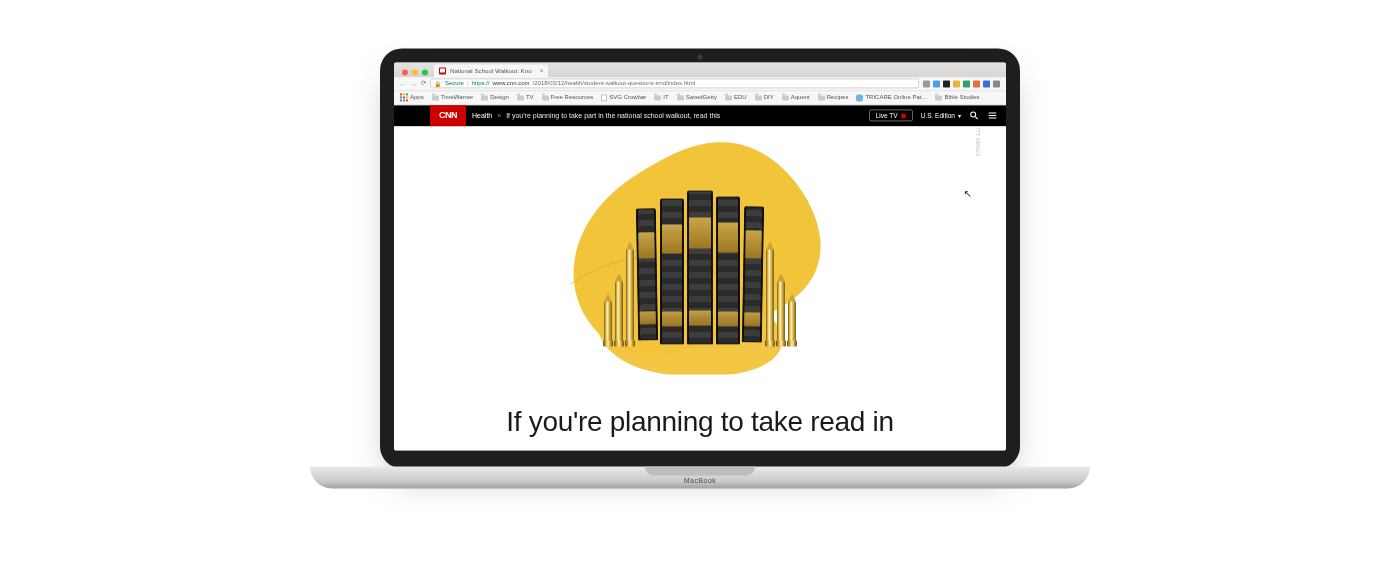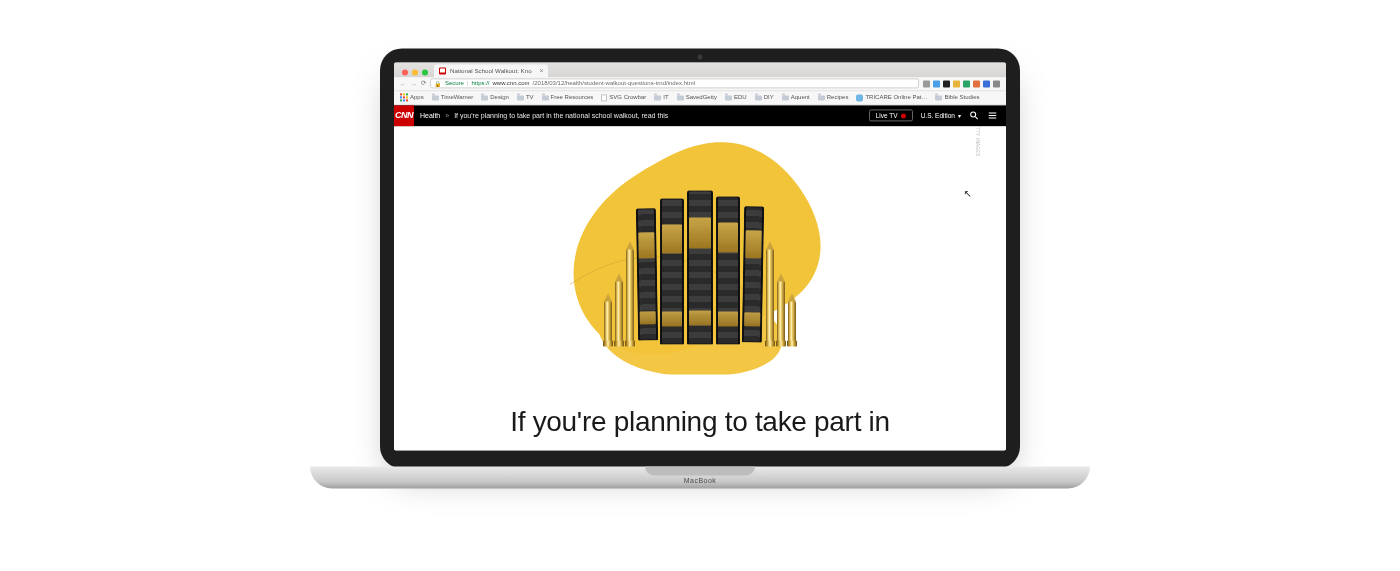--- a/index.html
+++ b/index.html
@@ -113,23 +113,24 @@
   .bm .page-ico{width:6px;height:7px;background:#fff;border:1px solid #c3c3c3;}
   .bm .tri-ico{width:7px;height:7px;background:#6fb6e6;border-radius:2px;}
 
   
   .cnn-bar{
     height:21px; background:#000; color:#fff;
     display:flex; align-items:stretch;
     font-size:7px;
   }
   .cnn-logo{
-    width:20px; background:#cc0000; display:flex; align-items:center; justify-content:center;
-    font-weight:900; font-size:9px; letter-spacing:-.5px; font-style:italic;
+    width:36px; background:#cc0000; display:flex; align-items:center; justify-content:center;
+    font-weight:900; font-size:9px; letter-spacing:-.5px; 
     font-family: Arial, sans-serif;
+    margin-left: 36px;
   }
   .cnn-crumbs{display:flex;align-items:center;gap:5px;padding:0 6px;flex:1;min-width:0;}
   .cnn-section{color:#fff;}
   .cnn-sep{color:#888;}
   .cnn-title{color:#e5e5e5; white-space:nowrap; overflow:hidden; text-overflow:ellipsis;}
   .cnn-right{display:flex;align-items:center;gap:8px;padding:0 8px;}
   .live-btn{
     border:1px solid #666; padding:1.5px 6px; border-radius:2px;
     display:flex; align-items:center; gap:3px; font-size:6.5px;
   }
@@ -374,21 +375,21 @@
             <div class="book bk3"></div>
             <div class="book bk4"></div>
             <div class="book bk5"></div>
             <div class="bullet b4"></div>
             <div class="bullet b5"></div>
             <div class="bullet b6"></div>
           </div>
         </div>
         <div class="credit">CNN ILLUSTRATION/GETTY IMAGES</div>
         <div class="cursor">↖</div>
-        <div class="headline">If you're planning to take part in</div>
+        <div class="headline">If you're planning to take read in</div>
       </div>
 
     </div>
   </div>
   <div class="mb-hinge">
     <div class="mb-notch"></div>
     <div class="mb-brand">MacBook</div>
   </div>
 </div>
 

